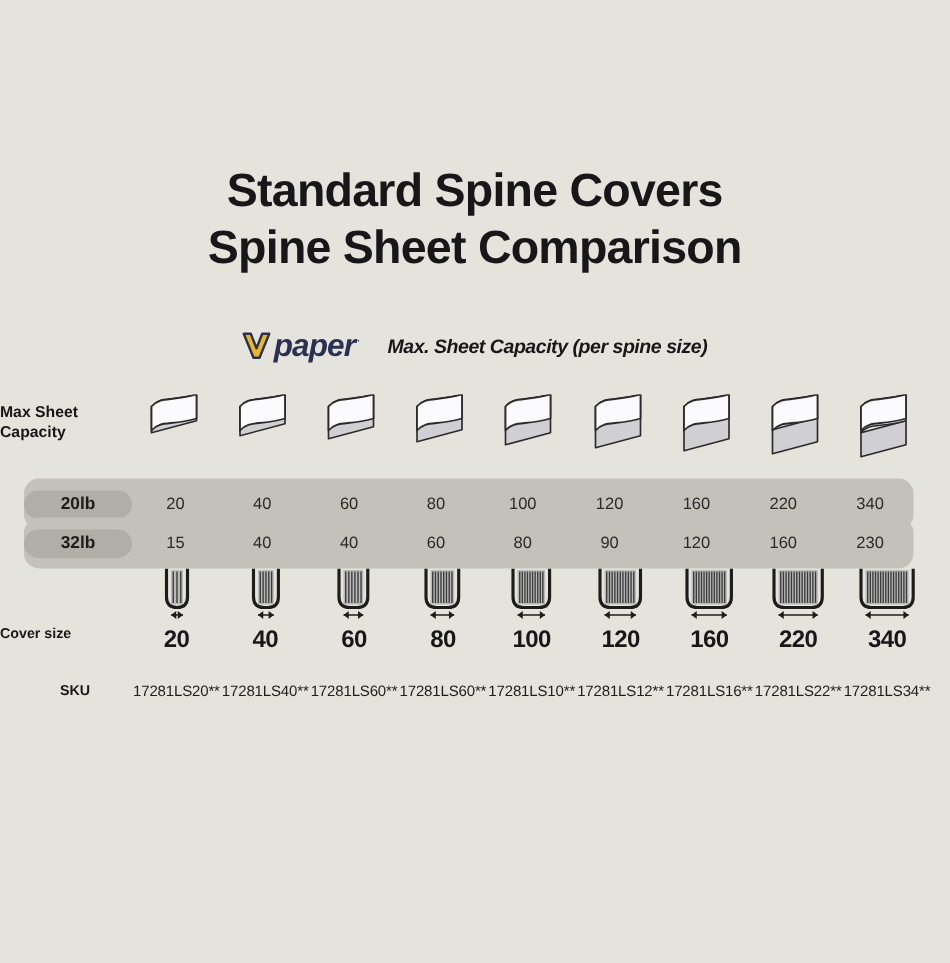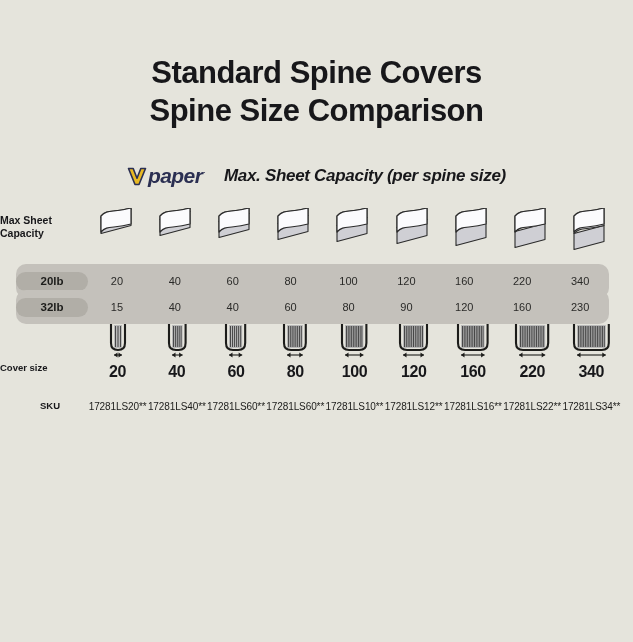--- a/index.html
+++ b/index.html
@@ -12,21 +12,21 @@
     background: #e5e4dc;
     font-family: "Liberation Sans", sans-serif;
     color: #1c1c1a;
     overflow: hidden;
     position: relative;
   }
 
   
   .title-block {
     text-align: center;
-    padding-top: 54px;
+    padding-top: 108px;
   }
   .title-line {
     font-size: 31px;
     font-weight: bold;
     letter-spacing: -0.5px;
     line-height: 38px;
     color: #17171a;
   }
 
   
@@ -58,21 +58,21 @@
     margin-left: 1px;
   }
   .logo-reg {
     font-size: 8px;
     color: #2b2f52;
     position: relative;
     top: -8px;
     margin-left: 1px;
   }
   .subhead-text {
-    font-size: 17px;
+    font-size: 13px;
     font-weight: bold;
     color: #17171a;
     letter-spacing: -0.3px;
   }
 
   
   .chart {
     position: relative;
     margin-top: 14px;
     height: 240px;
@@ -209,21 +209,21 @@
     font-size: 9.5px;
     font-weight: bold;
     color: #17171a;
   }
 </style>
 </head>
 <body>
 
 <div class="title-block">
   <div class="title-line">Standard Spine Covers</div>
-  <div class="title-line">Spine Size Comparison</div>
+  <div class="title-line">Spine Sheet Comparison</div>
 </div>
 
 <div class="subhead-row">
   <div class="logo">
     <span class="logo-v">
       <svg width="20" height="19" viewBox="0 0 20 19">
         <path d="M1.5 1.5 H6.2 L10 11.2 L13.8 1.5 H18.5 L12 17.5 H8 Z" fill="#e8b923" stroke="#2b2f52" stroke-width="1.6" stroke-linejoin="round"></path>
       </svg>
     </span>
     <span class="logo-word">paper</span>

